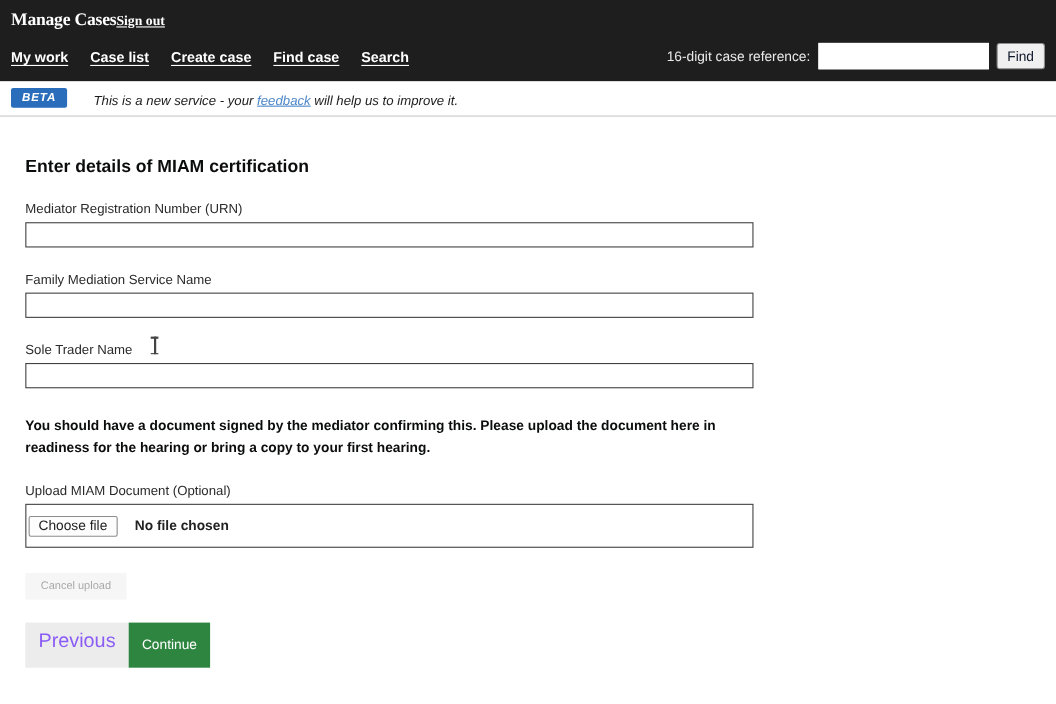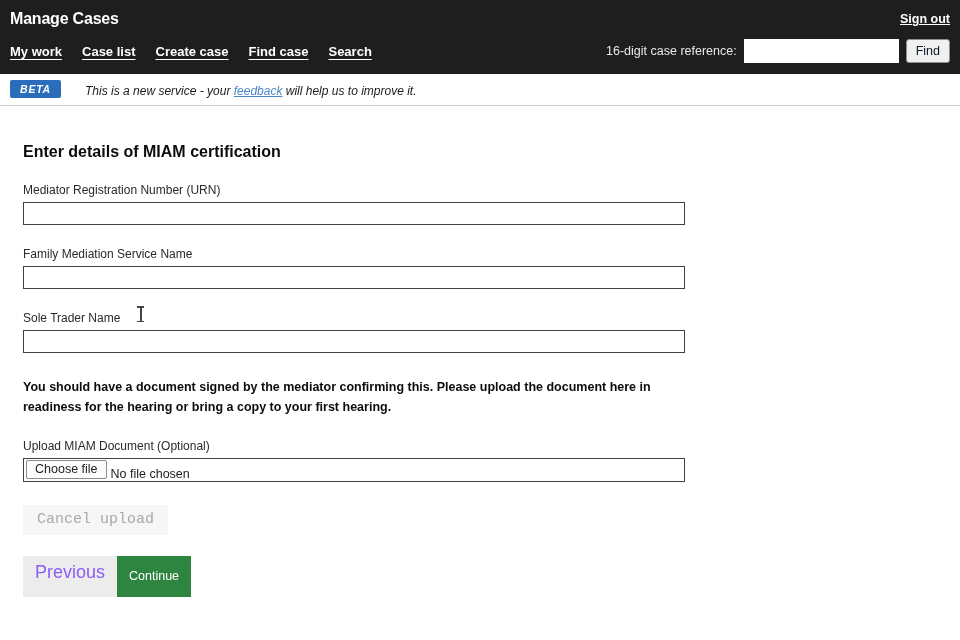--- a/index.html
+++ b/index.html
@@ -1,21 +1,21 @@
 <!DOCTYPE html>
 <html><head>
 <meta charset="utf-8">
 <style>
   * { margin: 0; padding: 0; box-sizing: border-box; }
   html, body { width: 960px; height: 640px; background: #ffffff; overflow: hidden; }
   body { font-family: "Liberation Sans", sans-serif; color: #1b1b1b; position: relative; }
 
   
   .site-header { background: #1e1e1e; color: #fff; padding: 6px 10px 10px 10px; }
-  .header-row1 { display: flex; justify-content: space-between; align-items: center; height: 26px; }
+  .header-row1 { display: flex; justify-content: flex-start; align-items: center; height: 26px; font-family: Liberation Serif, serif; }
   .app-title { font-size: 16px; font-weight: bold; letter-spacing: -0.2px; }
   .signout-link { color: #fff; font-size: 12.5px; font-weight: bold; text-decoration: underline; cursor: pointer; }
   .header-row2 { display: flex; justify-content: space-between; align-items: center; margin-top: 6px; height: 26px; }
   .main-nav { display: flex; gap: 20px; }
   .nav-link { color: #fff; font-size: 13px; font-weight: bold; text-decoration: underline; text-underline-offset: 3px; cursor: pointer; white-space: nowrap; }
   .case-search { display: flex; align-items: center; gap: 7px; }
   .case-search-label { font-size: 12.5px; color: #e9e9e9; }
   .case-search-input { width: 155px; height: 24px; border: 1px solid #fff; background: #fff; font-size: 13px; padding: 0 4px; }
   .find-btn { height: 24px; padding: 0 9px; font-size: 12.5px; color: #0f172a; background: #f0f0f0; border: 1px solid #8f8f8f; border-radius: 3px; cursor: pointer; font-family: "Liberation Sans", sans-serif; }
 
@@ -29,25 +29,25 @@
   .main { padding: 0 0 0 23px; }
   .page-title { margin-top: 30px; font-size: 26px; font-weight: bold; letter-spacing: -0.4px; color: #0b0c0c; }
   .section-title { margin-top: 37px; font-size: 16px; font-weight: bold; color: #0b0c0c; }
 
   .form-group { margin-top: 22px; width: 662px; }
   .field-label { display: block; font-size: 12px; color: #2a2a2a; margin-bottom: 5px; }
   .text-input { width: 662px; height: 23px; border: 1px solid #424242; background: #fff; font-size: 13px; padding: 0 5px; display: block; }
 
   .note { margin-top: 24px; width: 668px; font-size: 12.5px; font-weight: bold; line-height: 20px; color: #0b0c0c; }
 
-  .file-box { width: 662px; height: 24px; border: 1px solid #424242; background: #fff; display: flex; align-items: flex-end; cursor: pointer; }
+  .file-box { width: 662px; height: 40px; border: 1px solid #424242; background: #fff; display: flex; align-items: center; cursor: pointer; }
   .choose-file-btn { margin: 2px 0 2px 2px; padding: 1px 8px 2px 8px; font-size: 12.5px; color: #222; background: #fdfdfd; border: 1px solid #8d8d8d; border-radius: 2px; cursor: pointer; font-family: "Liberation Sans", sans-serif; }
-  .no-file-text { font-size: 12.5px; color: #222; margin-left: 4px; }
+  .no-file-text { font-size: 12.5px; color: #222; margin-left: 16px; font-weight: bold; }
 
-  .cancel-upload-btn { margin-top: 23px; padding: 6px 14px 7px 14px; font-size: 15px; color: #a9a9a9; background: #f6f6f6; border: none; cursor: default; font-family: Liberation Mono, monospace; text-align: right; }
+  .cancel-upload-btn { margin-top: 23px; padding: 6px 14px 7px 14px; font-size: 10px; color: #a9a9a9; background: #f6f6f6; border: none; cursor: default; font-family: Liberation Sans, sans-serif; text-align: right; }
 
   .button-row { margin-top: 21px; display: flex; }
   .previous-btn { padding: 6px 12px 14px 12px; font-size: 18px; color: #8b5cf6; background: #ececec; border: none; cursor: pointer; font-family: "Liberation Sans", sans-serif; }
   .continue-btn { padding: 6px 12px 7px 12px; font-size: 12.5px; color: #fff; background: #2d8540; border: none; cursor: pointer; font-family: "Liberation Sans", sans-serif; text-align: center; }
 
   
   .ibeam-cursor { position: absolute; left: 136px; top: 306px; width: 9px; height: 16px; pointer-events: none; }
   .ibeam-cursor .stem { position: absolute; left: 4px; top: 0; width: 1.5px; height: 16px; background: #444; }
   .ibeam-cursor .cap-top, .ibeam-cursor .cap-bottom { position: absolute; left: 1px; width: 7px; height: 1.5px; background: #444; }
   .ibeam-cursor .cap-top { top: 0; }

